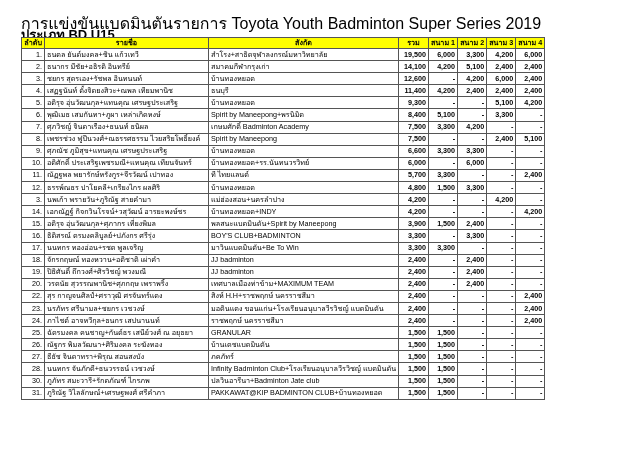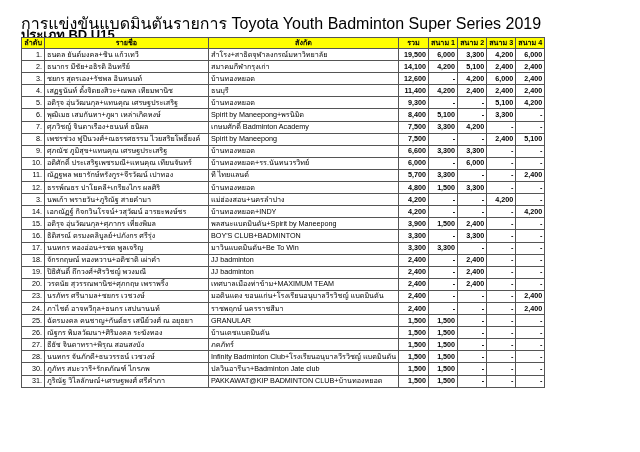--- a/index.html
+++ b/index.html
@@ -244,20 +244,30 @@
         <td class="c-rank">20.</td>
         <td class="c-name">วรดนัย สุวรรณพานิช+ศุภกฤษ เพราพริ้ง</td>
         <td class="c-club">เทศบาลเมืองท่าข้าม+MAXIMUM TEAM</td>
         <td class="num">2,400</td>
         <td class="num">-</td>
         <td class="num">2,400</td>
         <td class="num">-</td>
         <td class="num">-</td>
       </tr>
       <tr>
+        <td class="c-rank">22.</td>
+        <td class="c-name">สุร กาญจนศิลป์+ศราวุฒิ ศรจันทร์แดง</td>
+        <td class="c-club">สิงห์ H.H+ราชพฤกษ์ นครราชสีมา</td>
+        <td class="num">2,400</td>
+        <td class="num">-</td>
+        <td class="num">-</td>
+        <td class="num">-</td>
+        <td class="num">2,400</td>
+      </tr>
+      <tr>
         <td class="c-rank">23.</td>
         <td class="c-name">นรภัทร ศรีนามล+ชยกร เวชวงษ์</td>
         <td class="c-club">มอดินแดง ขอนแก่น+โรงเรียนอนุบาลวีรวิชญ์ แบดมินตัน</td>
         <td class="num">2,400</td>
         <td class="num">-</td>
         <td class="num">-</td>
         <td class="num">-</td>
         <td class="num">2,400</td>
       </tr>
       <tr>

